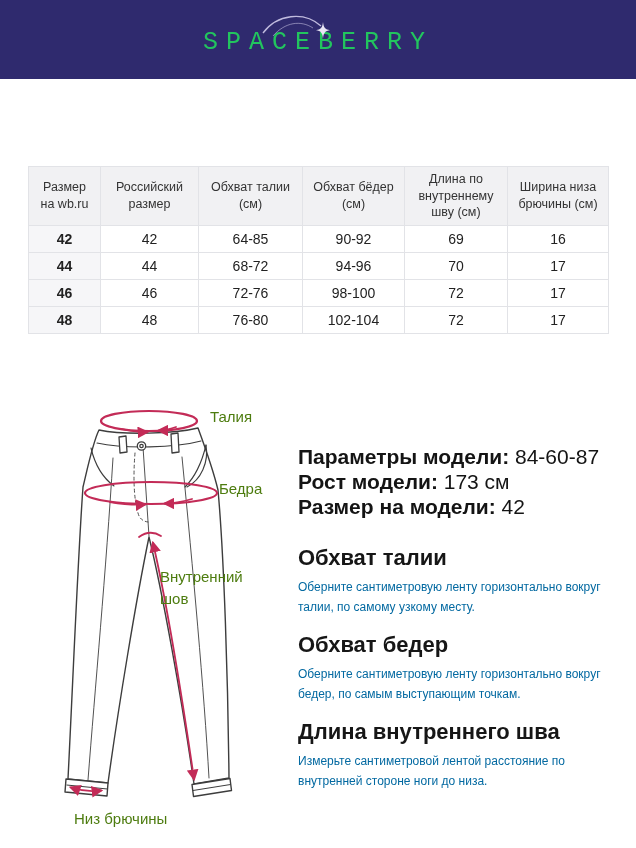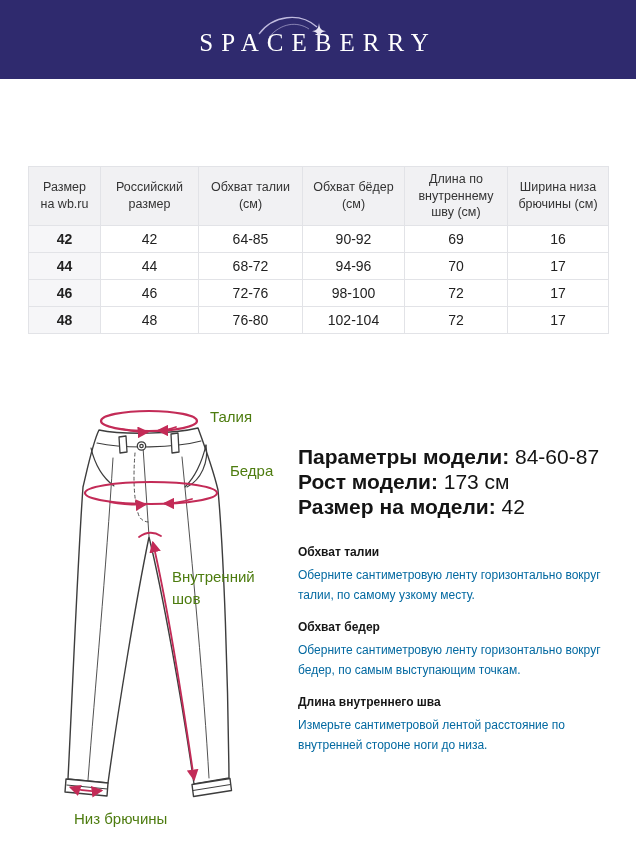--- a/index.html
+++ b/index.html
@@ -3,48 +3,48 @@
 <meta charset="utf-8">
 <style>
   * { margin:0; padding:0; box-sizing:border-box; }
   html,body { background:#ffffff; }
   body { width:636px; height:848px; font-family:"Liberation Sans", sans-serif; position:relative; }
   .page { position:relative; width:636px; height:848px; background:#fff; overflow:hidden; }
 
   
   .brand-header { position:absolute; left:0; top:0; width:636px; height:79px;
     background:#2F2A6E; display:flex; align-items:center; justify-content:center; }
-  .logo { position:relative; color:#ffffff; font-size:25px; letter-spacing:8px;
-    font-family:Liberation Serif, serif; font-weight:400; padding-top:6px; }
+  .logo { position:relative; color:#22c55e; font-size:25px; letter-spacing:8px;
+    font-family:Liberation Mono, monospace; font-weight:400; padding-top:6px; }
   .sparkle { position:absolute; left:56px; top:-13px; width:78px; height:38px; }
 
   
   table.size-table { position:absolute; left:28px; top:166px; width:580px;
     border-collapse:collapse; table-layout:fixed; }
   .size-table th, .size-table td { border:1px solid #E2E3E7; text-align:center; vertical-align:middle; }
   .size-table th { height:56px; background:#F1F1F3; font-weight:400; font-size:12.5px;
     line-height:1.32; color:#333; padding:4px 6px; }
   .size-table td { height:27px; font-size:14px; color:#222; padding:2px 4px; background:#fff; }
   .size-table td.rowhead { background:#F6F6F8; font-weight:bold; }
 
   
   .pants-svg { position:absolute; left:30px; top:390px; width:260px; height:450px; }
   .dlabel { position:absolute; font-size:15px; color:#4d7c0f; font-weight:500; line-height:1.45; }
   .lbl-waist  { left:210px; top:406px; }
-  .lbl-hips   { left:219px; top:460px;padding-left:11px; }
-  .lbl-inseam { left:172px; top:566px; width:110px; }
+  .lbl-hips   { left:219px; top:478px; }
+  .lbl-inseam { left:160px; top:566px; width:110px; }
   .lbl-hem    { left:74px;  top:808px; }
 
   
   .info-col { position:absolute; left:298px; top:444px; width:320px; }
   .model-line { font-size:21px; line-height:25px; color:#141414; }
   .ml-label { font-weight:bold; }
   .measure-section { margin-top:26px; }
   .measure-section ~ .measure-section { margin-top:15px; }
-  .section-title { font-size:12px; font-weight:bold; color:#161616; margin-bottom:7px; }
+  .section-title { font-size:22px; font-weight:bold; color:#161616; margin-bottom:7px; }
   .section-text { font-size:12px; color:#0369a1; line-height:19.5px; width:318px; }
 </style>
 </head>
 <body>
 
 <div class="page">
 
   <div class="brand-header">
     <div class="logo">
       <svg class="sparkle" viewBox="0 0 78 38">

